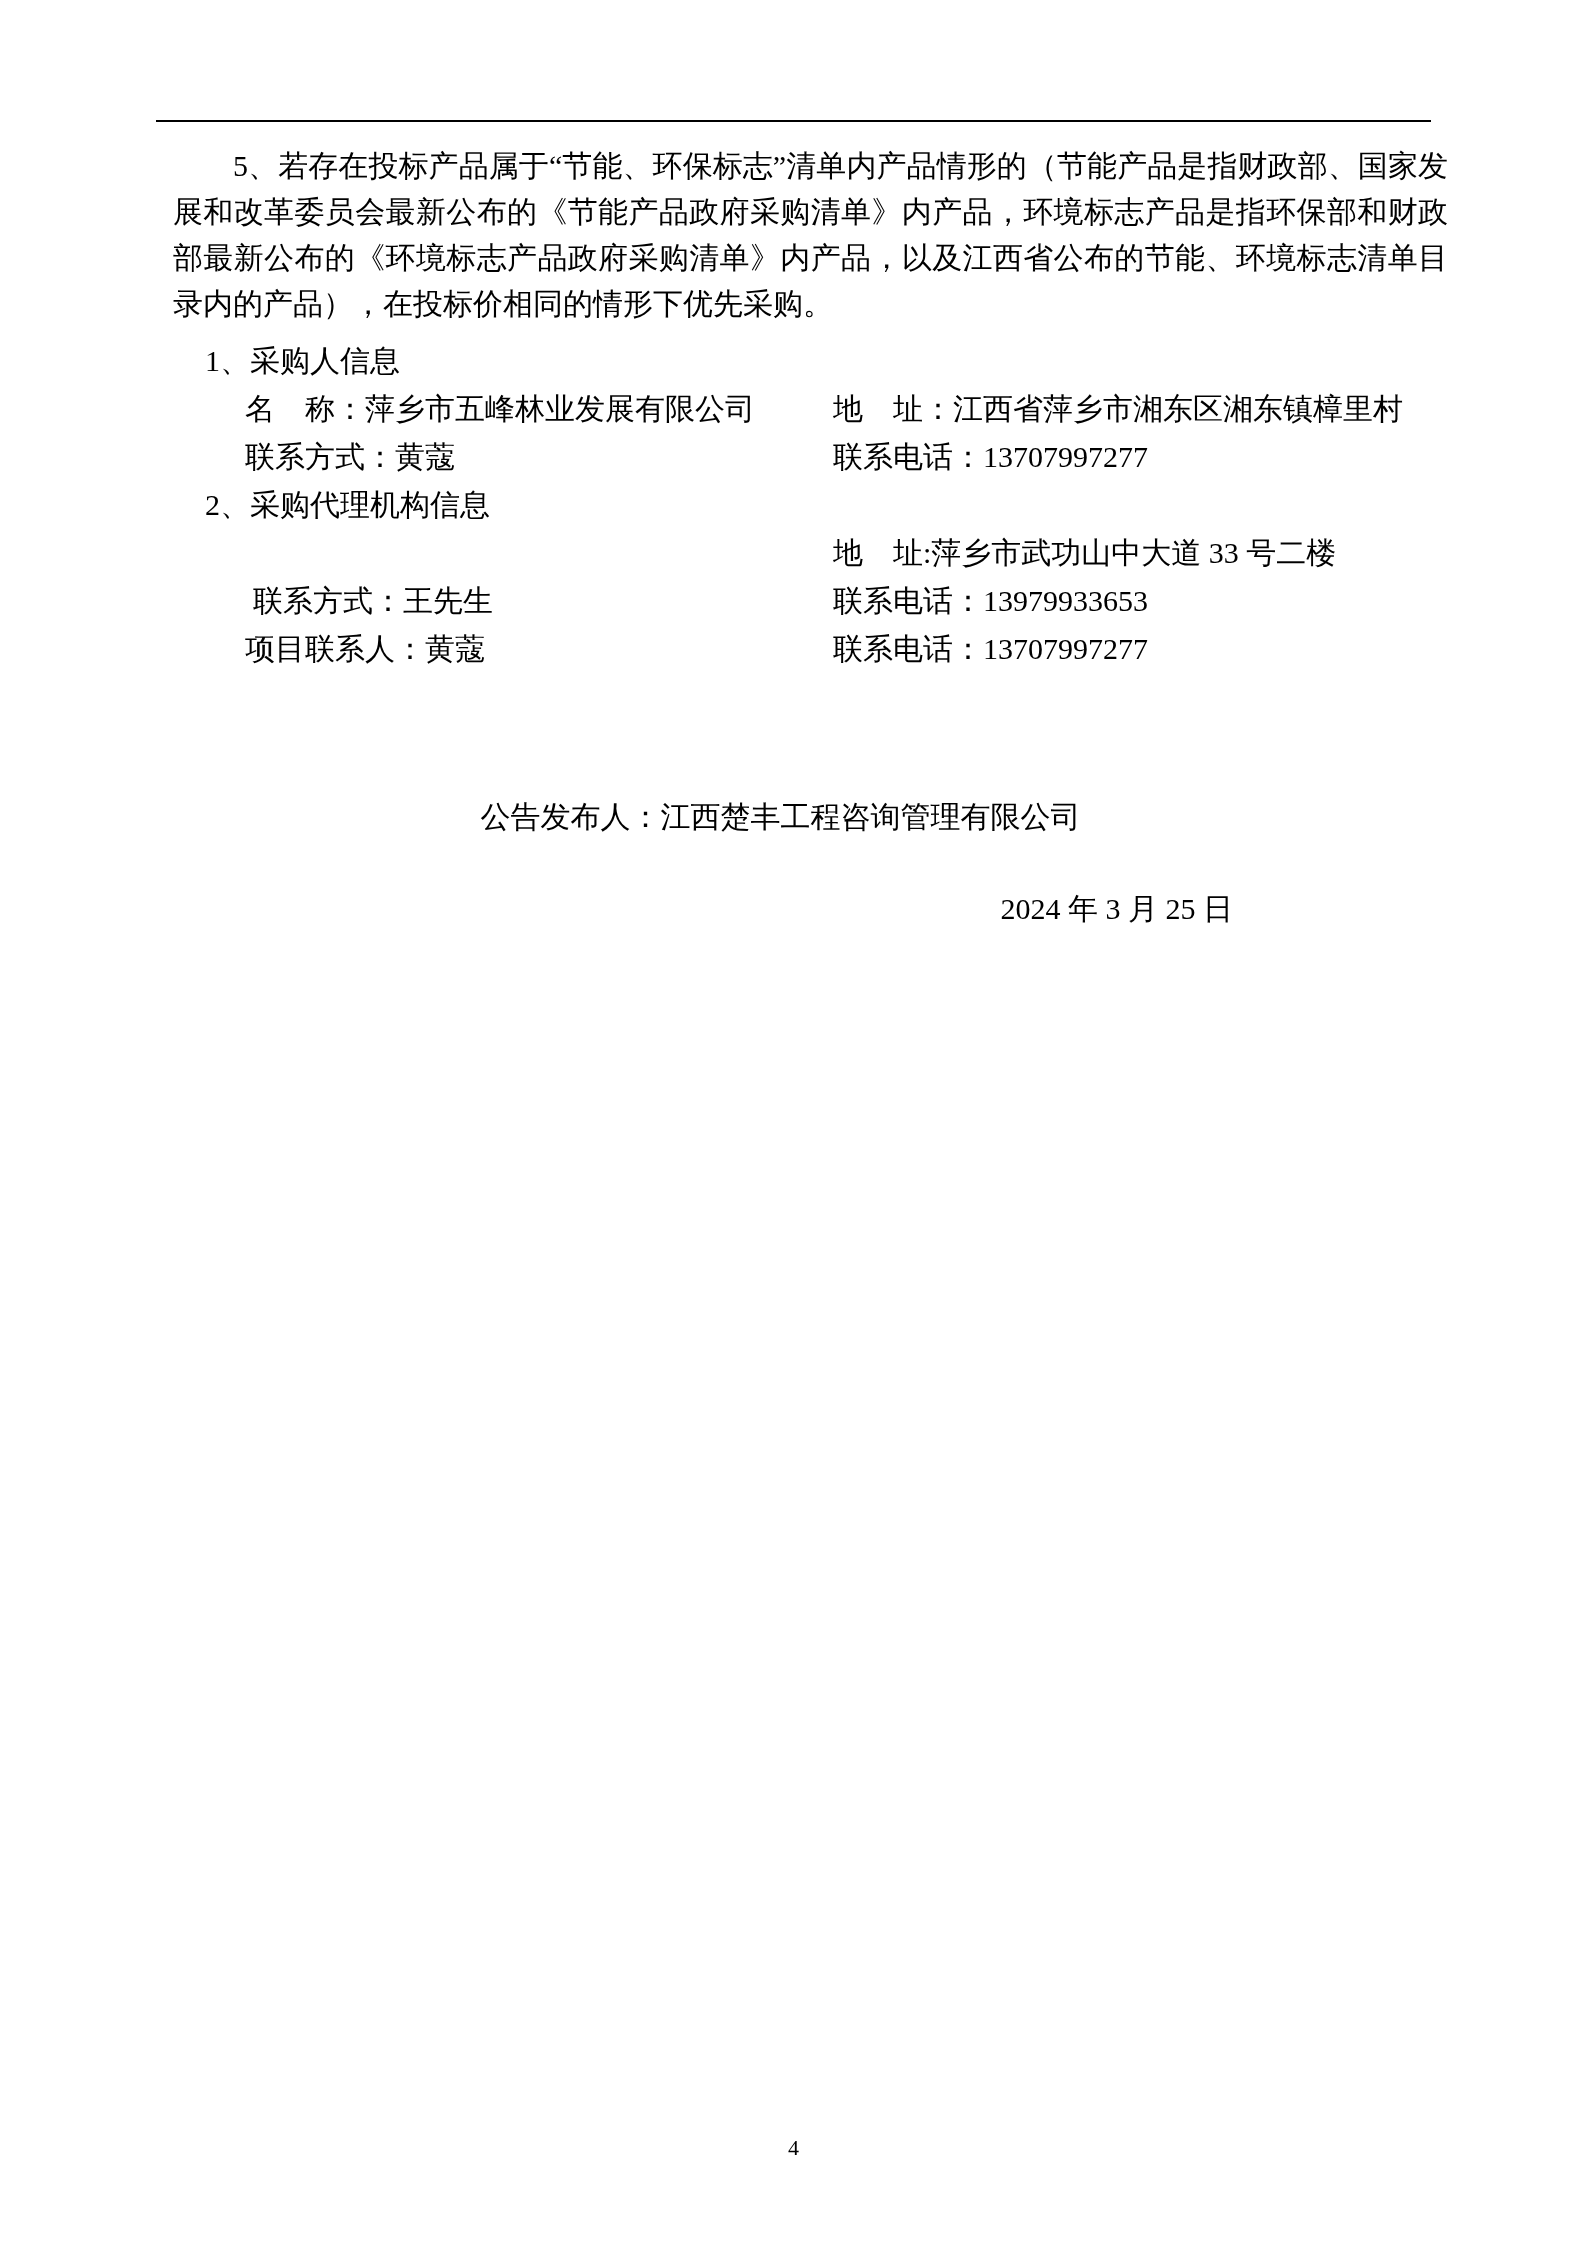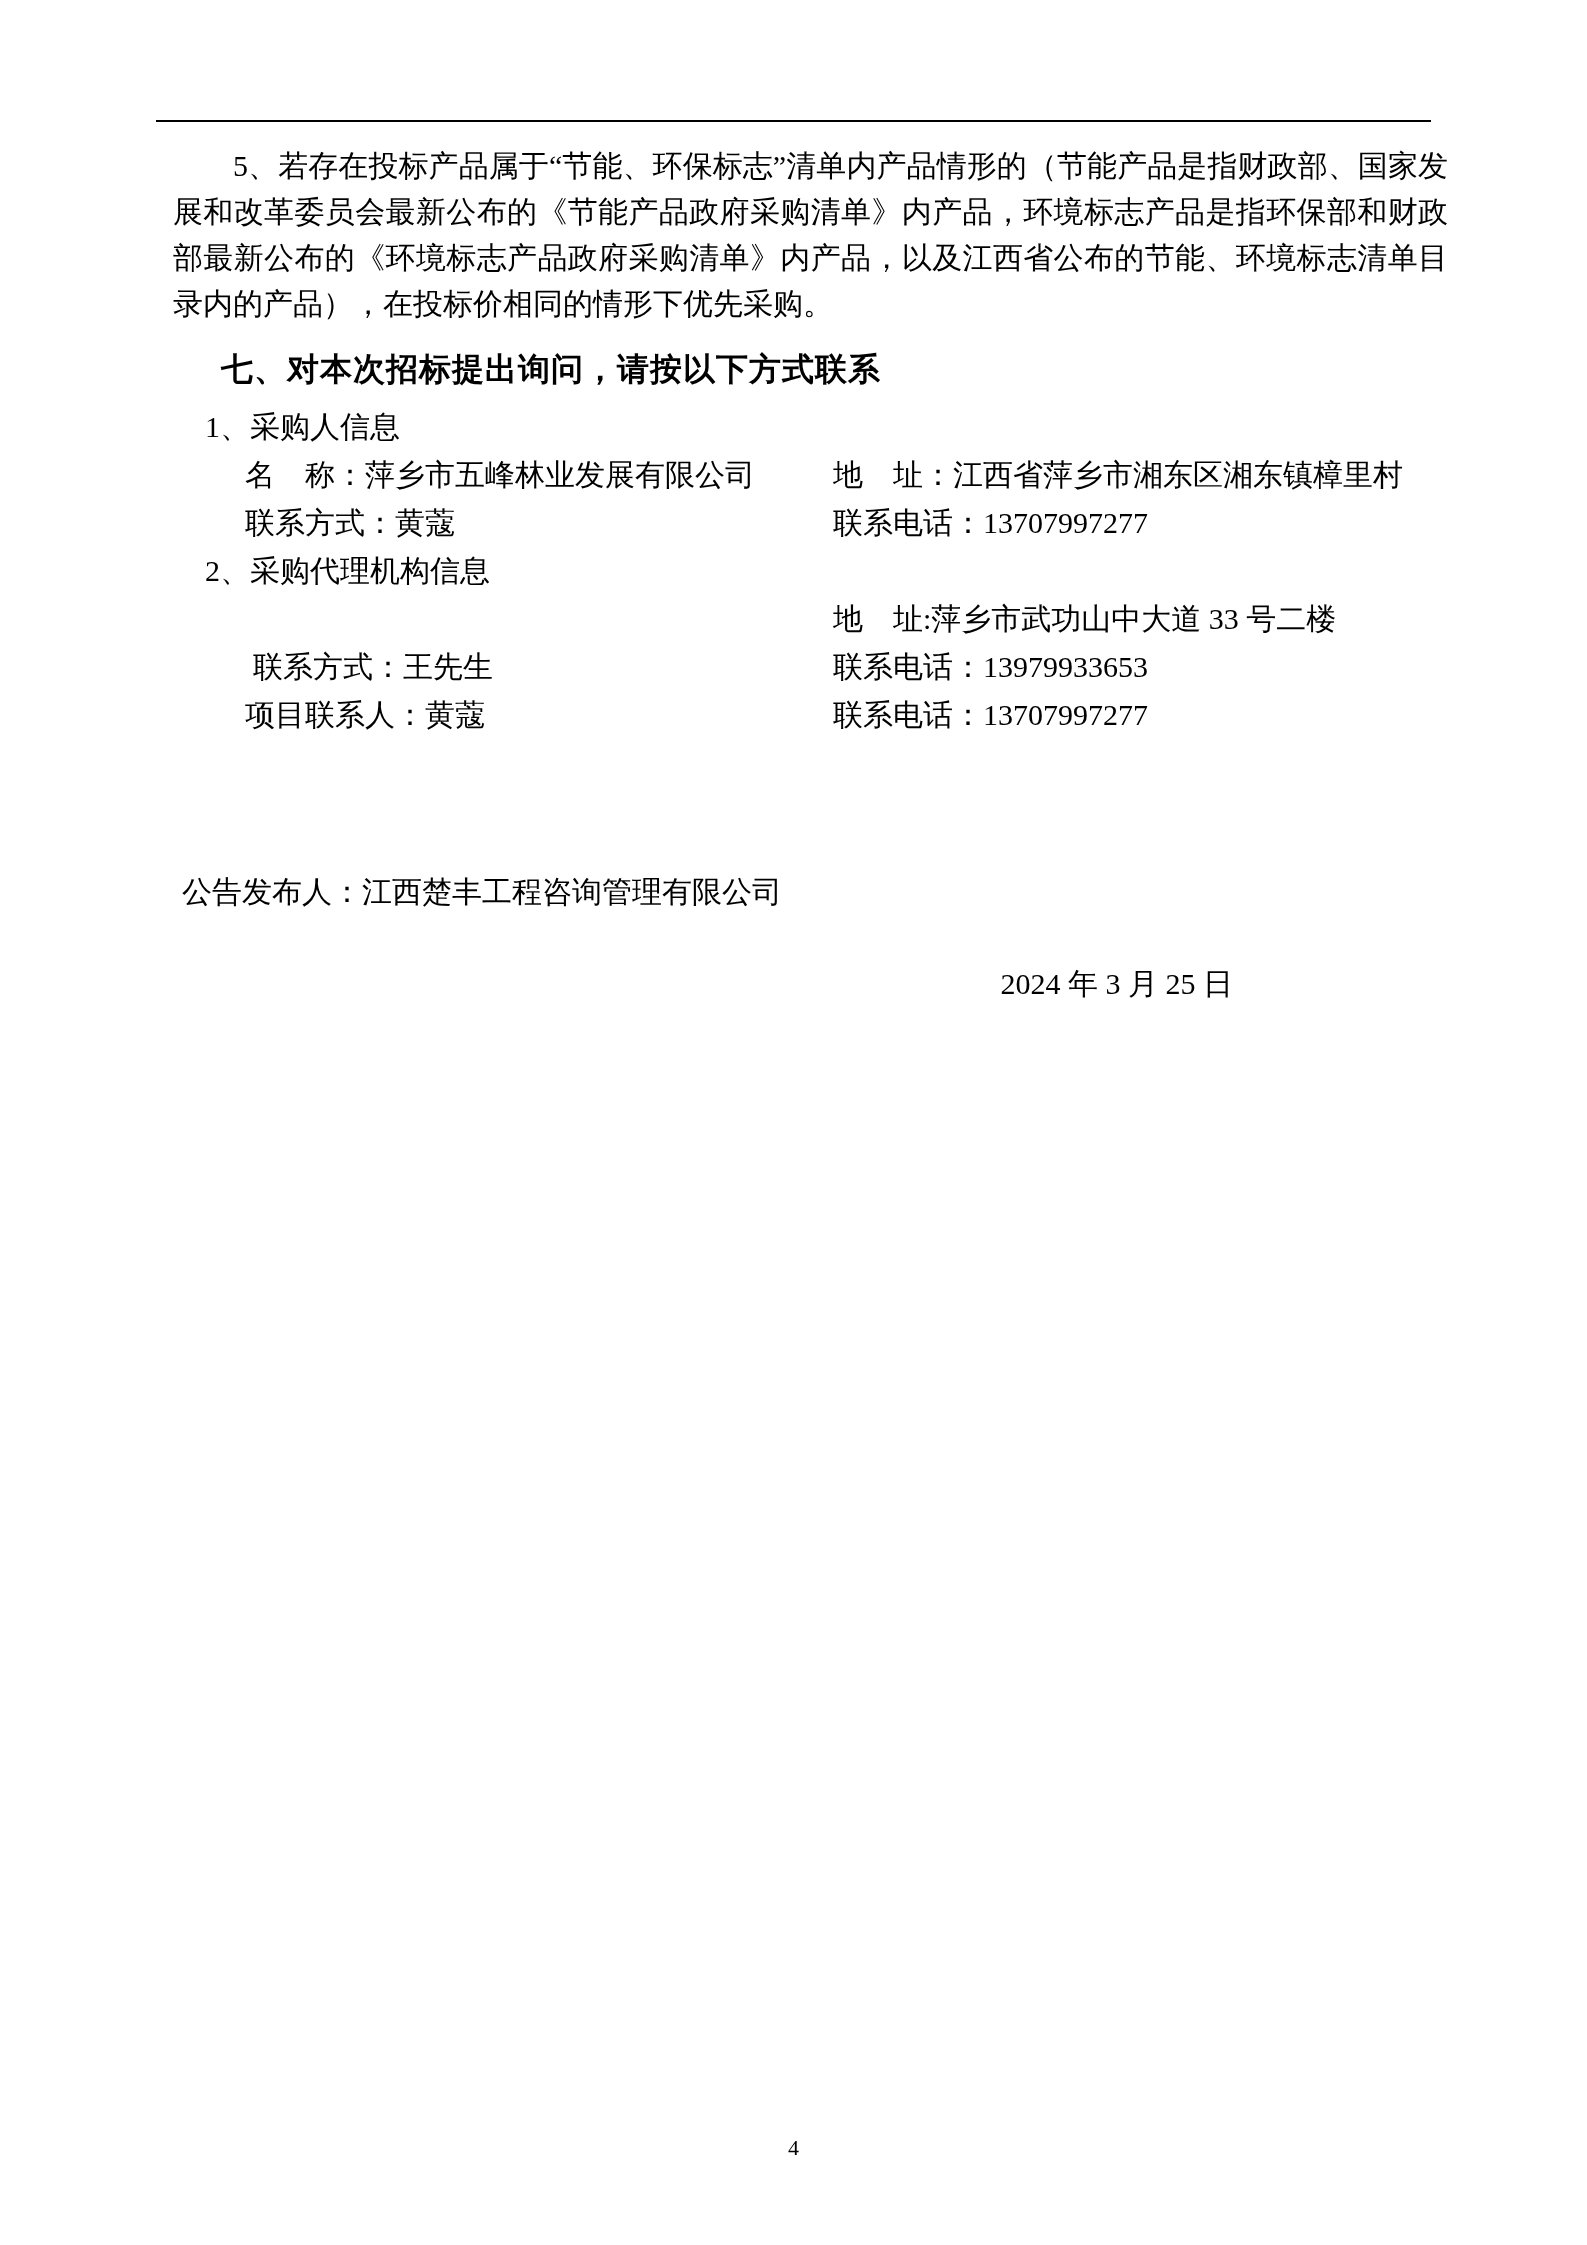--- a/index.html
+++ b/index.html
@@ -78,23 +78,23 @@
     position: absolute;
     left: 660px;
     top: 0;
     white-space: nowrap;
   }
   .pair-left.indent2 { left: 80px; }
   .spacer-lg { height: 120px; }
   .signature {
     font-size: 30px;
     line-height: 48px;
-    text-align: left;
+    text-align: center;
     padding-right: 60px;
-    margin: 9px;
+    margin: 0;
   }
   .sig-date {
     font-size: 30px;
     line-height: 48px;
     text-align: right;
     padding-right: 215px;
     margin-top: 44px;
   }
   .page-number {
     position: absolute;
@@ -110,21 +110,20 @@
 <body>
 
 <div class="page">
 
   <div class="header-rule"></div>
 
   <div class="content">
 
     <p class="para">5、若存在投标产品属于“节能、环保标志”清单内产品情形的（节能产品是指财政部、国家发展和改革委员会最新公布的《节能产品政府采购清单》内产品，环境标志产品是指环保部和财政部最新公布的《环境标志产品政府采购清单》内产品，以及江西省公布的节能、环境标志清单目录内的产品），在投标价相同的情形下优先采购。</p>
 
-    <h2 class="section-title">七、对本次招标提出询问，请按以下方式联系</h2>
 
     <p class="num-item">1、采购人信息</p>
 
     <div class="pair-row">
       <span class="pair-left">名　称：萍乡市五峰林业发展有限公司</span>
       <span class="pair-right">地　址：江西省萍乡市湘东区湘东镇樟里村</span>
     </div>
 
     <div class="pair-row">
       <span class="pair-left">联系方式：黄蔻</span>

